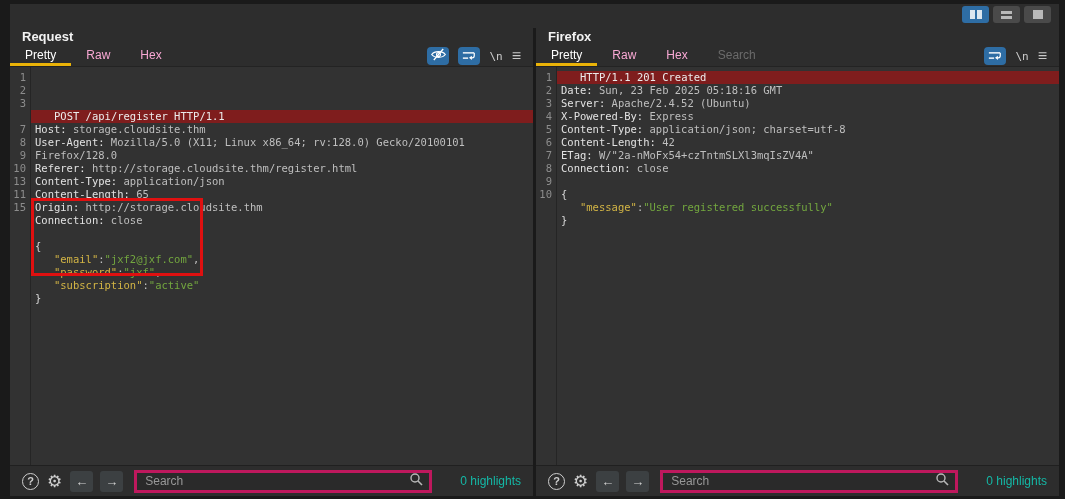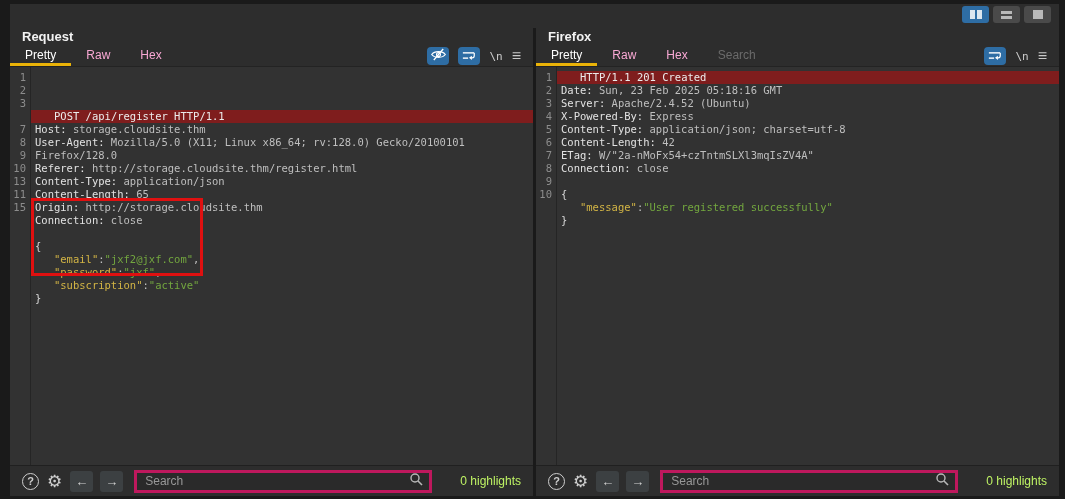--- a/index.html
+++ b/index.html
@@ -109,21 +109,21 @@
   .searchbox {
     flex:1; height:23px; border:3px solid #be185d; background:#2a2a2a;
     display:flex; align-items:center; margin-left:4px; padding-right:6px;
   }
   .searchbox input {
     flex:1; min-width:0; background:transparent; border:none; outline:none;
     color:#cfcfcf; font-size:12px; padding-left:8px;
     font-family:"Liberation Sans", sans-serif;
   }
   .searchbox input::placeholder { color:#989898; }
-  .highlights { flex:none; width:82px; text-align:right; color:#bef264; font-size:12px; }
+  .highlights { flex:none; width:82px; text-align:right; color:#14b8a6; font-size:12px; }
 </style>
 </head>
 <body>
 
 <div class="topbar">
   <div class="view-switch">
     <button class="vbtn active">
       <span class="cols">
           <span class="bar-v"></span>
           <span class="bar-v"></span>

